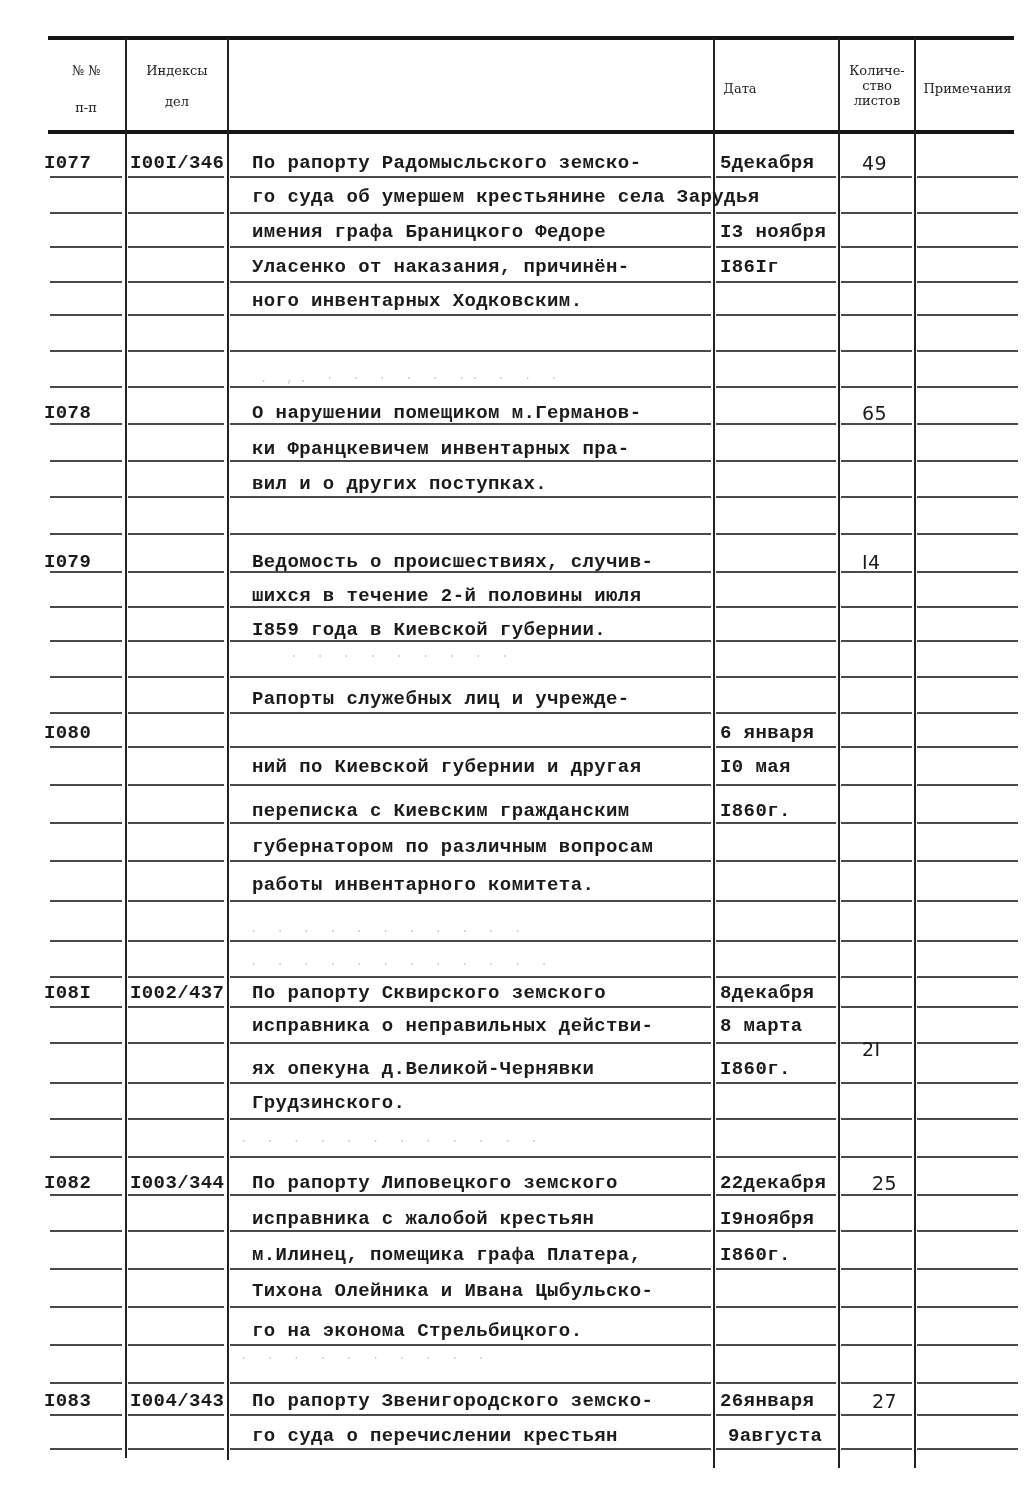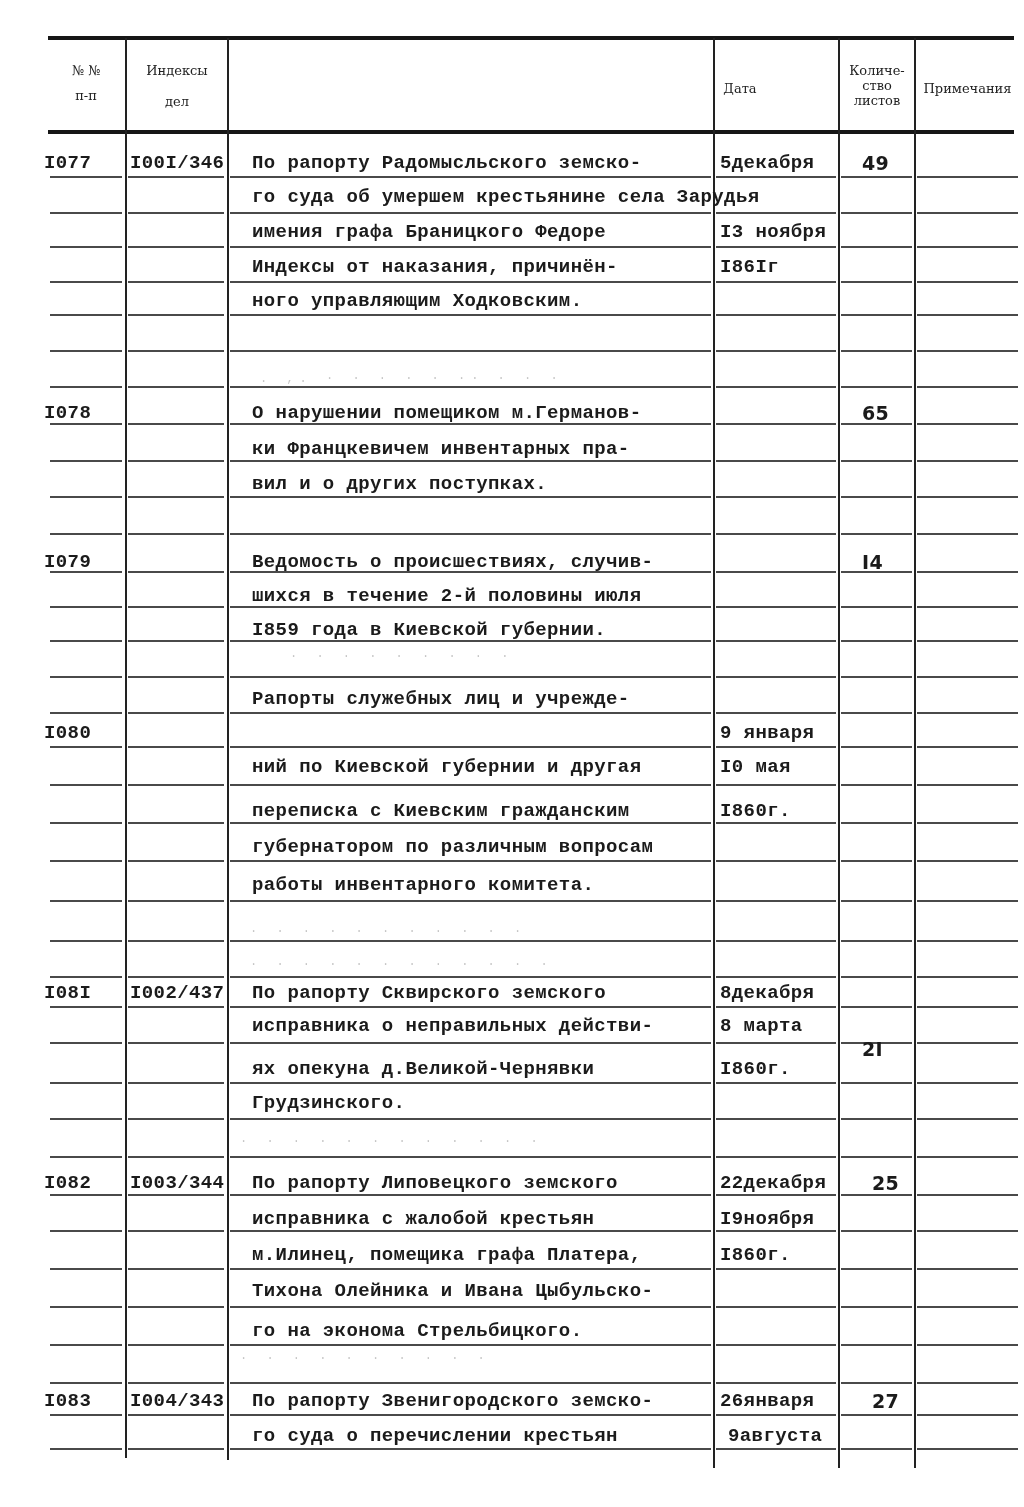--- a/index.html
+++ b/index.html
@@ -34,41 +34,41 @@
   
   .hline { position: absolute; height: 1.5px; background: #2a2a2a; opacity: 0.85; }
 
   
   .tw { position: absolute; font-family: "Liberation Mono", "DejaVu Sans Mono", monospace;
         font-weight: bold; font-size: 19px; letter-spacing: 0.4px; color: #1b1b1b; white-space: nowrap; }
   .num { left: 44px; }
   .idx { left: 130px; }
   .title { left: 252px; }
   .date { left: 720px; }
-  .count { left: 862px; font-family: "DejaVu Sans", sans-serif; font-weight: bold; }
+  .count { left: 862px; font-family: "DejaVu Sans", sans-serif; font-weight: normal; }
   .faint { position: absolute; color: #999; font-size: 12px; letter-spacing: 6px; opacity: 0.55;
            font-family: "Liberation Mono", monospace; white-space: nowrap; }
 </style>
 </head>
 <body>
 
 <div class="page">
 
   <div class="rule-thick rule-top"></div>
   <div class="rule-thick rule-header"></div>
 
   <div class="vline v1"></div>
   <div class="vline v2"></div>
   <div class="vline v3"></div>
   <div class="vline v4"></div>
   <div class="vline v5"></div>
 
   <div class="hdr hdr-num">
     <span>№ №</span>
-    <span style="margin-top:8px">п-п</span>
+    <span style="margin-top:20px">п-п</span>
   </div>
   <div class="hdr hdr-idx">
     <span>Индексы</span>
     <span style="margin-top:14px">дел</span>
   </div>
   <div class="hdr hdr-date">Дата</div>
   <div class="hdr hdr-count">
     <span>Количе-</span>
     <span>ство</span>
     <span>листов</span>
@@ -300,22 +300,22 @@
   <div class="faint" style="left:250px;top:958px">· ·  ·  · ·  · ·  · · ·  · ·</div>
   <div class="faint" style="left:240px;top:1135px">· ·  ·  ·  · · ·  ·  · ·  · ·</div>
   <div class="faint" style="left:240px;top:1352px">· · ·  ·  · ·  ·  · ·  ·</div>
 
   <div>
     <div class="tw num" style="top:152px">I077</div>
     <div class="tw idx" style="top:152px">I00I/346</div>
     <div class="tw title" style="top:152px">По рапорту Радомысльского земско-</div>
     <div class="tw title" style="top:186px">го суда об умершем крестьянине села Зарудья</div>
     <div class="tw title" style="top:221px">имения графа Браницкого  Федоре</div>
-    <div class="tw title" style="top:256px">Индексы от наказания, причинён-</div>
-    <div class="tw title" style="top:290px">ного управляющим Ходковским.</div>
+    <div class="tw title" style="top:256px">Уласенко от наказания, причинён-</div>
+    <div class="tw title" style="top:290px">ного инвентарных Ходковским.</div>
     <div class="tw date" style="top:152px">5декабря</div>
     <div class="tw date" style="top:221px">I3 ноября</div>
     <div class="tw date" style="top:256px">I86Iг</div>
     <div class="tw count" style="top:152px">49</div>
   </div>
 
   <div>
     <div class="tw num" style="top:402px">I078</div>
     <div class="tw title" style="top:402px">О нарушении помещиком м.Германов-</div>
     <div class="tw title" style="top:438px">ки Францкевичем инвентарных пра-</div>
@@ -331,21 +331,21 @@
     <div class="tw count" style="top:551px">I4</div>
   </div>
 
   <div>
     <div class="tw num" style="top:722px">I080</div>
     <div class="tw title" style="top:688px">Рапорты служебных лиц и учрежде-</div>
     <div class="tw title" style="top:756px">ний по Киевской губернии и другая</div>
     <div class="tw title" style="top:800px">переписка с Киевским гражданским</div>
     <div class="tw title" style="top:836px">губернатором по различным вопросам</div>
     <div class="tw title" style="top:874px">работы инвентарного комитета.</div>
-    <div class="tw date" style="top:722px">9 января</div>
+    <div class="tw date" style="top:722px">6 января</div>
     <div class="tw date" style="top:756px">I0 мая</div>
     <div class="tw date" style="top:800px">I860г.</div>
   </div>
 
   <div>
     <div class="tw num" style="top:982px">I08I</div>
     <div class="tw idx" style="top:982px">I002/437</div>
     <div class="tw title" style="top:982px">По рапорту Сквирского  земского</div>
     <div class="tw title" style="top:1015px">исправника о неправильных действи-</div>
     <div class="tw title" style="top:1058px">ях опекуна д.Великой-Чернявки</div>

